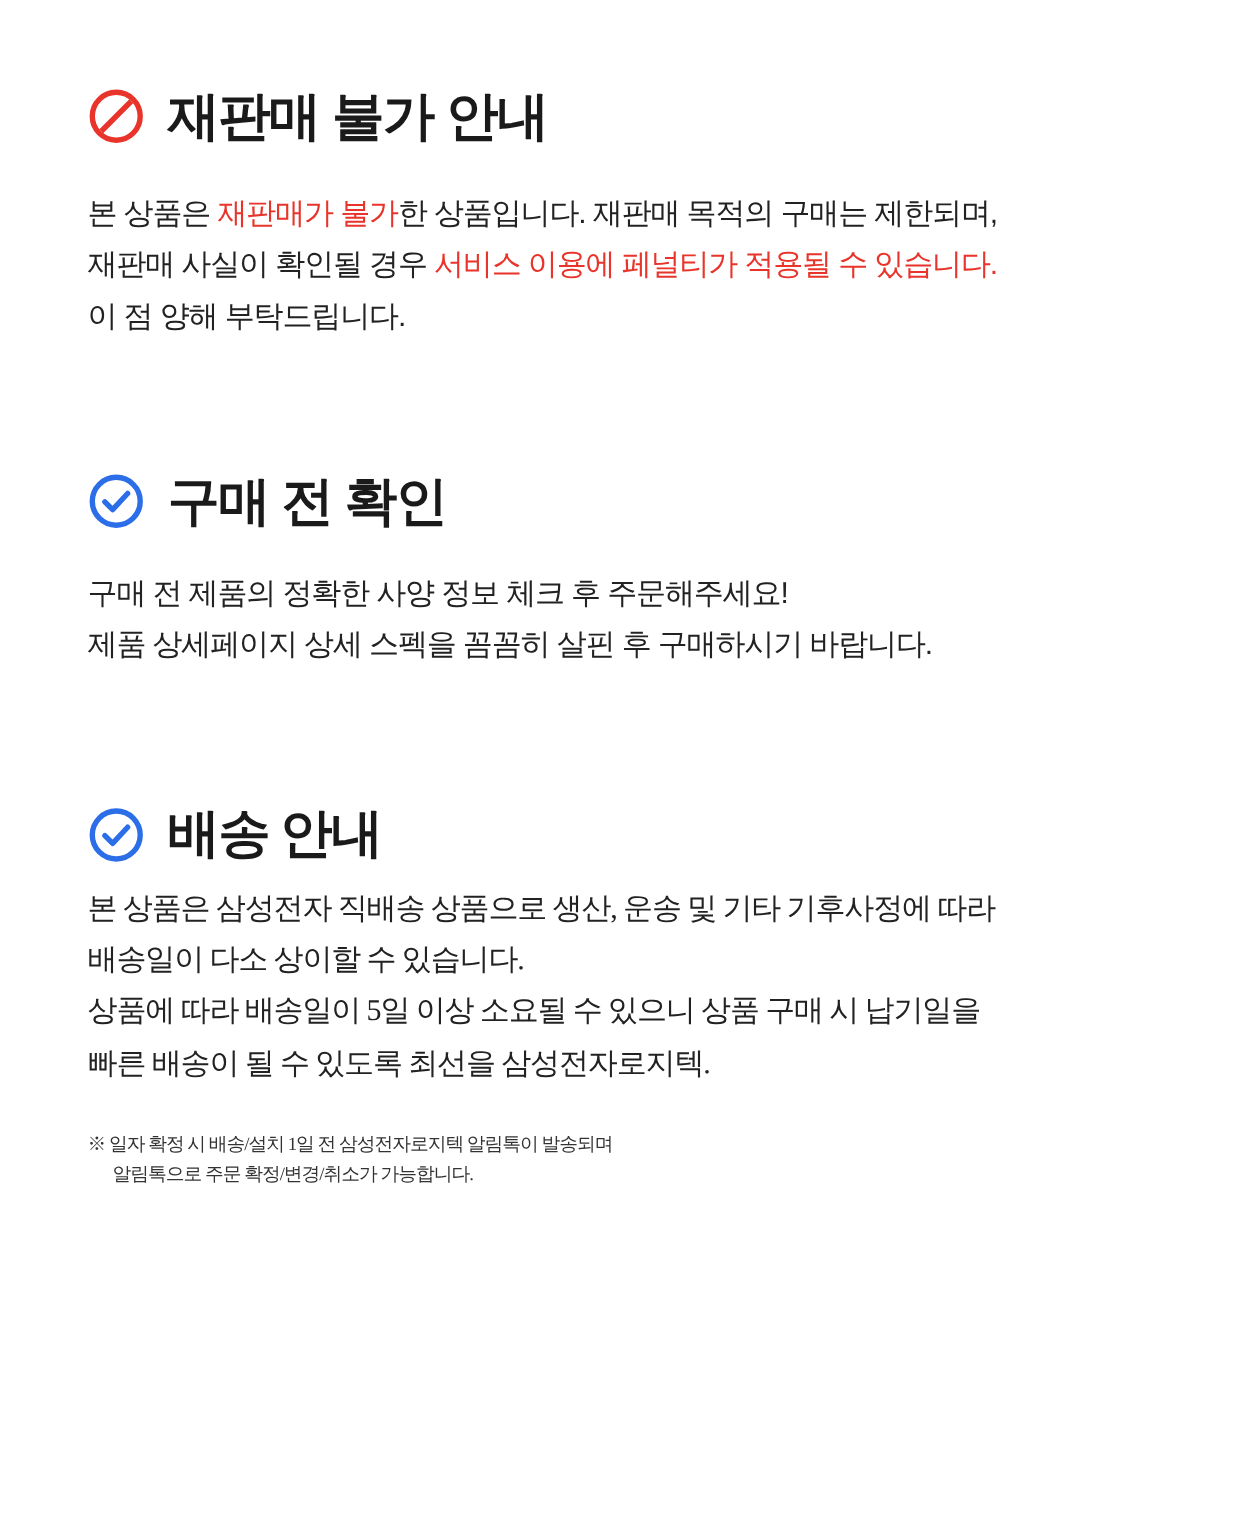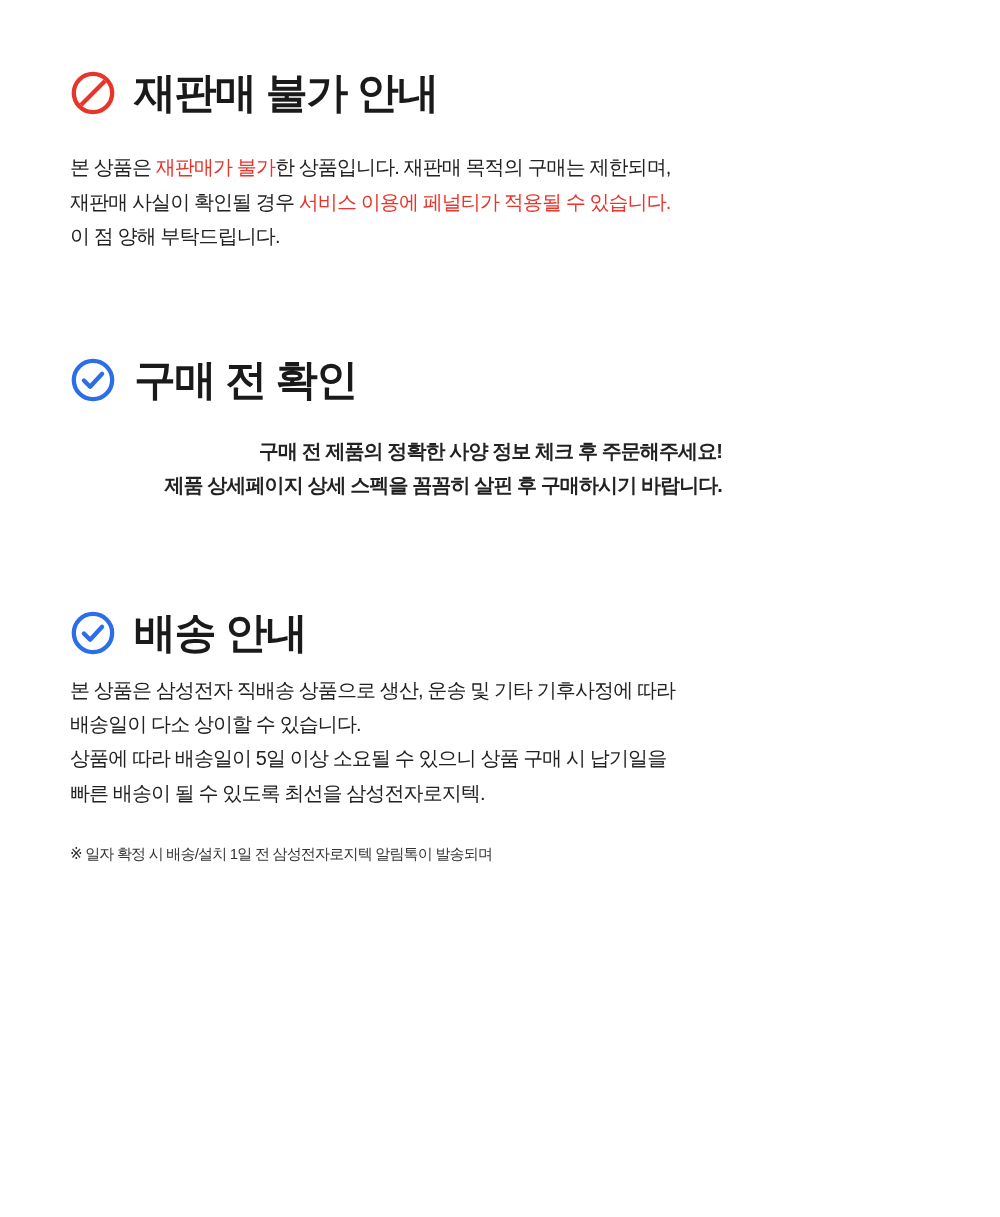--- a/index.html
+++ b/index.html
@@ -43,35 +43,35 @@
   
   .icon {
     flex: 0 0 auto;
     width: 46px;
     height: 46px;
     display: block;
   }
 
   
   .body-text {
-    font-size: 20px;
+    font-size: 24px;
     line-height: 1.72;
     letter-spacing: -0.9px;
     color: #222222;
     font-weight: 400;
   }
   .hl-red { color: #e8342a; }
   .hl-blue { color: #2b6ee8; }
   .line { display: block; white-space: nowrap; }
 
   
   .sec1 .body-text { margin-top: 34px; }
-  .sec2 { margin-top: 104px; text-align: right; }
-  .sec2 .body-text { margin-top: 30px; font-weight: bold; }
-  .sec3 { margin-top: 108px; }
+  .sec2 { margin-top: 104px; }
+  .sec2 .body-text { margin-top: 30px; }
+  .sec3 { margin-top: 108px; font-family: Liberation Serif, serif; }
   .sec3 .body-text { margin-top: 16px; }
 
   .note {
     margin-top: 32px;
     font-size: 15px;
     line-height: 1.62;
     letter-spacing: -0.8px;
     color: #333333;
   }
   .note .note-line2 { padding-left: 20px; display: block; }
@@ -137,16 +137,17 @@
       </span>
       <span class="line">
         <span>상품에 따라 배송일이 5일 이상 소요될 수 있으니 상품 구매 시 납기일을</span>
       </span>
       <span class="line">
         <span>빠른 배송이 될 수 있도록 최선을 삼성전자로지텍.</span>
       </span>
     </div>
     <div class="note">
       <span class="line">※ 일자 확정 시 배송/설치 1일 전 삼성전자로지텍 알림톡이 발송되며</span>
+      <span class="line note-line2">알림톡으로 주문 확정/변경/취소가 가능합니다.</span>
     </div>
   </div>
 
 </div>
 
 </body></html>

